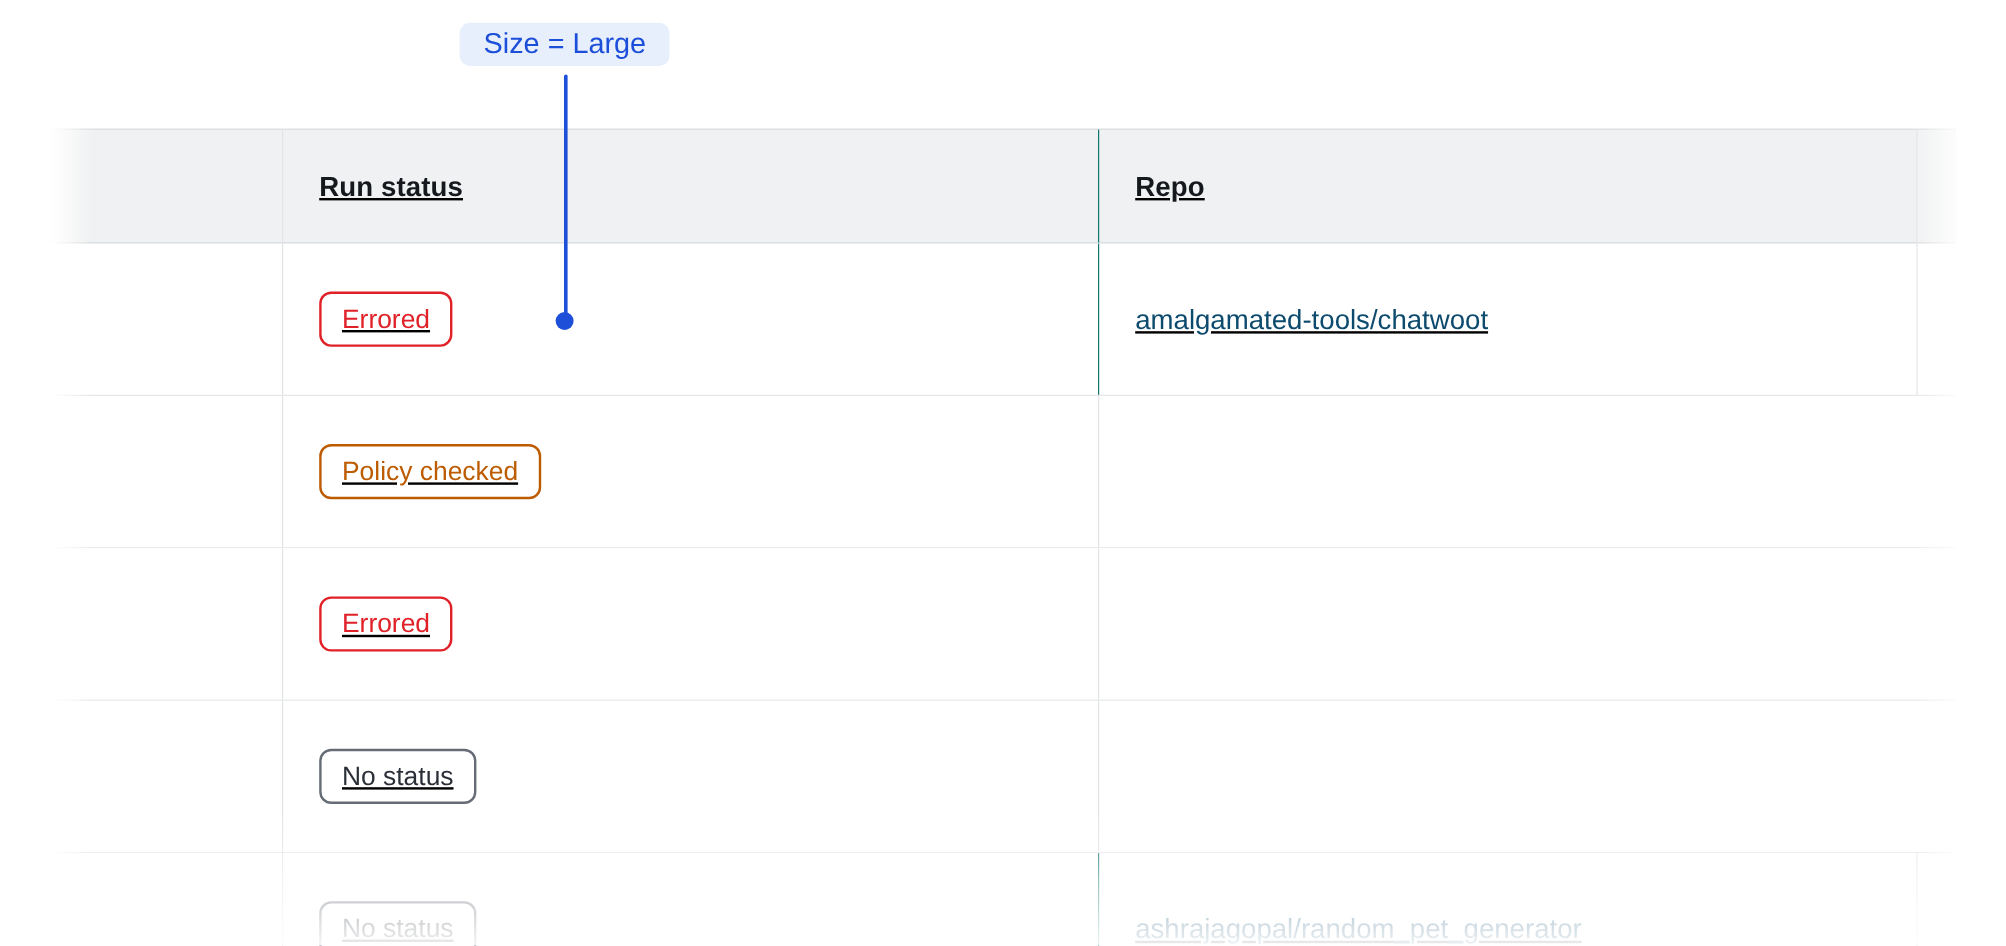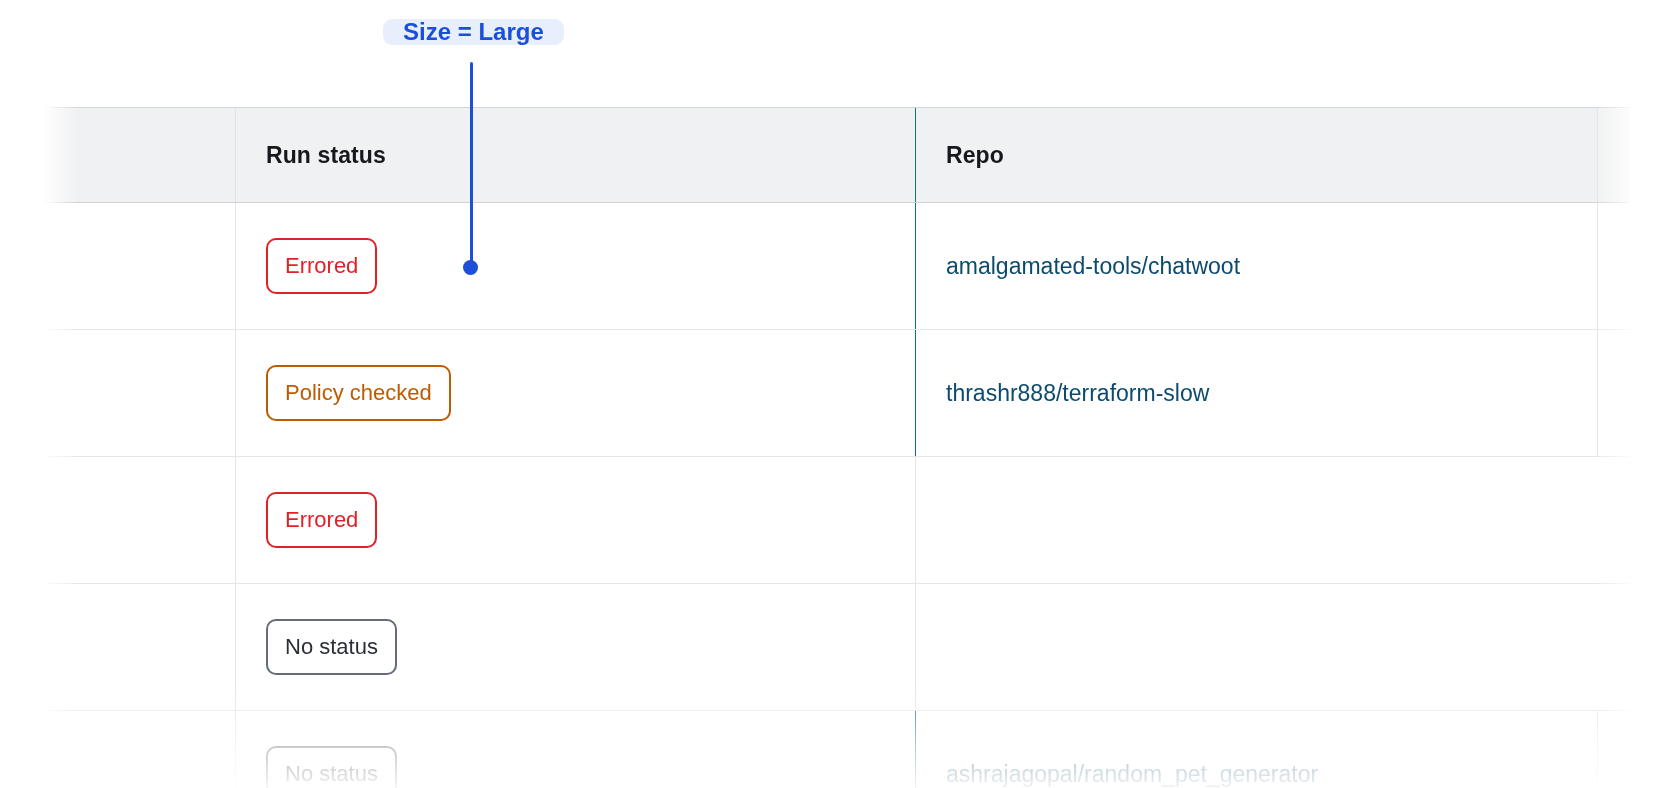--- a/index.html
+++ b/index.html
@@ -6,57 +6,58 @@
   html, body { width: 1672px; height: 788px; background: #ffffff; overflow: hidden; }
   body { font-family: "Liberation Sans", sans-serif; position: relative; }
 
   
   .table {
     position: absolute;
     left: 43px; top: 107px;
     width: 1587px; height: 681px;
     overflow: hidden;
     z-index: 1;
+    text-decoration: underline;
   }
   .trow, .thead { display: flex; width: 100%; }
   .thead {
     height: 96px;
     background: #f0f1f2;
     border-top: 1px solid #d3d5d8;
     border-bottom: 1px solid #d0d2d6;
   }
   .trow { height: 127px; background: #ffffff; border-bottom: 1px solid #e4e6e8; }
   .cell { height: 100%; display: flex; align-items: center; }
   .c1 { width: 192px; flex: 0 0 192px; }
   .c2 { width: 680px; flex: 0 0 680px; border-left: 1px solid #e1e3e5; padding-left: 30px; }
   .c3 { width: 682px; flex: 0 0 682px; border-left: 1px solid #0f766e; padding-left: 30px; }
   .c4 { flex: 1 1 auto; border-left: 1px solid #e1e3e5; }
   .th { font-size: 23px; font-weight: 700; color: #15181c; letter-spacing: 0.1px; }
   .repo { font-size: 23px; color: #0c4a6e; }
 
   
   .badge {
     display: inline-flex; align-items: center;
-    height: 56px; padding: 0 17px;
+    height: 46px; padding: 0 17px;
     border: 2px solid; border-radius: 10px;
     font-size: 22px; font-weight: 400;
     background: #ffffff; white-space: nowrap;
   }
   .badge-errored        { color: #e02128; border-color: #e02128; }
   .badge-policy-checked { color: #bd5b00; border-color: #bd5b00; }
   .badge-no-status      { color: #2b3038; border-color: #656c75; }
 
   
   .annotation { position: absolute; left: 0; top: 0; z-index: 30; }
   .ann-pill {
     position: absolute; left: 383px; top: 19px;
-    height: 26px; padding: 0 20px;
+    height: 36px; padding: 0 20px;
     display: flex; align-items: center;
     background: #e8effc; border-radius: 9px;
-    color: #1b4ed9; font-size: 24px; font-weight: 700;
+    color: #1b4ed9; font-size: 24px; font-weight: 400;
     white-space: nowrap;
   }
   .ann-line {
     position: absolute; left: 470px; top: 62px;
     width: 3px; height: 206px;
     background: #1d4fd9; border-radius: 2px;
   }
   .ann-dot {
     position: absolute; left: 463px; top: 260px;
     width: 15px; height: 15px; border-radius: 50%;
@@ -97,21 +98,20 @@
     </div>
     <div class="cell c3 repo">amalgamated-tools/chatwoot</div>
     <div class="cell c4"></div>
   </div>
 
   <div class="trow">
     <div class="cell c1"></div>
     <div class="cell c2">
       <span class="badge badge-policy-checked">Policy checked</span>
     </div>
-    <div class="cell c3 repo">thrashr888/terraform-slow</div>
     <div class="cell c4"></div>
   </div>
 
   <div class="trow">
     <div class="cell c1"></div>
     <div class="cell c2">
       <span class="badge badge-errored">Errored</span>
     </div>
     <div class="cell c4"></div>
   </div>

